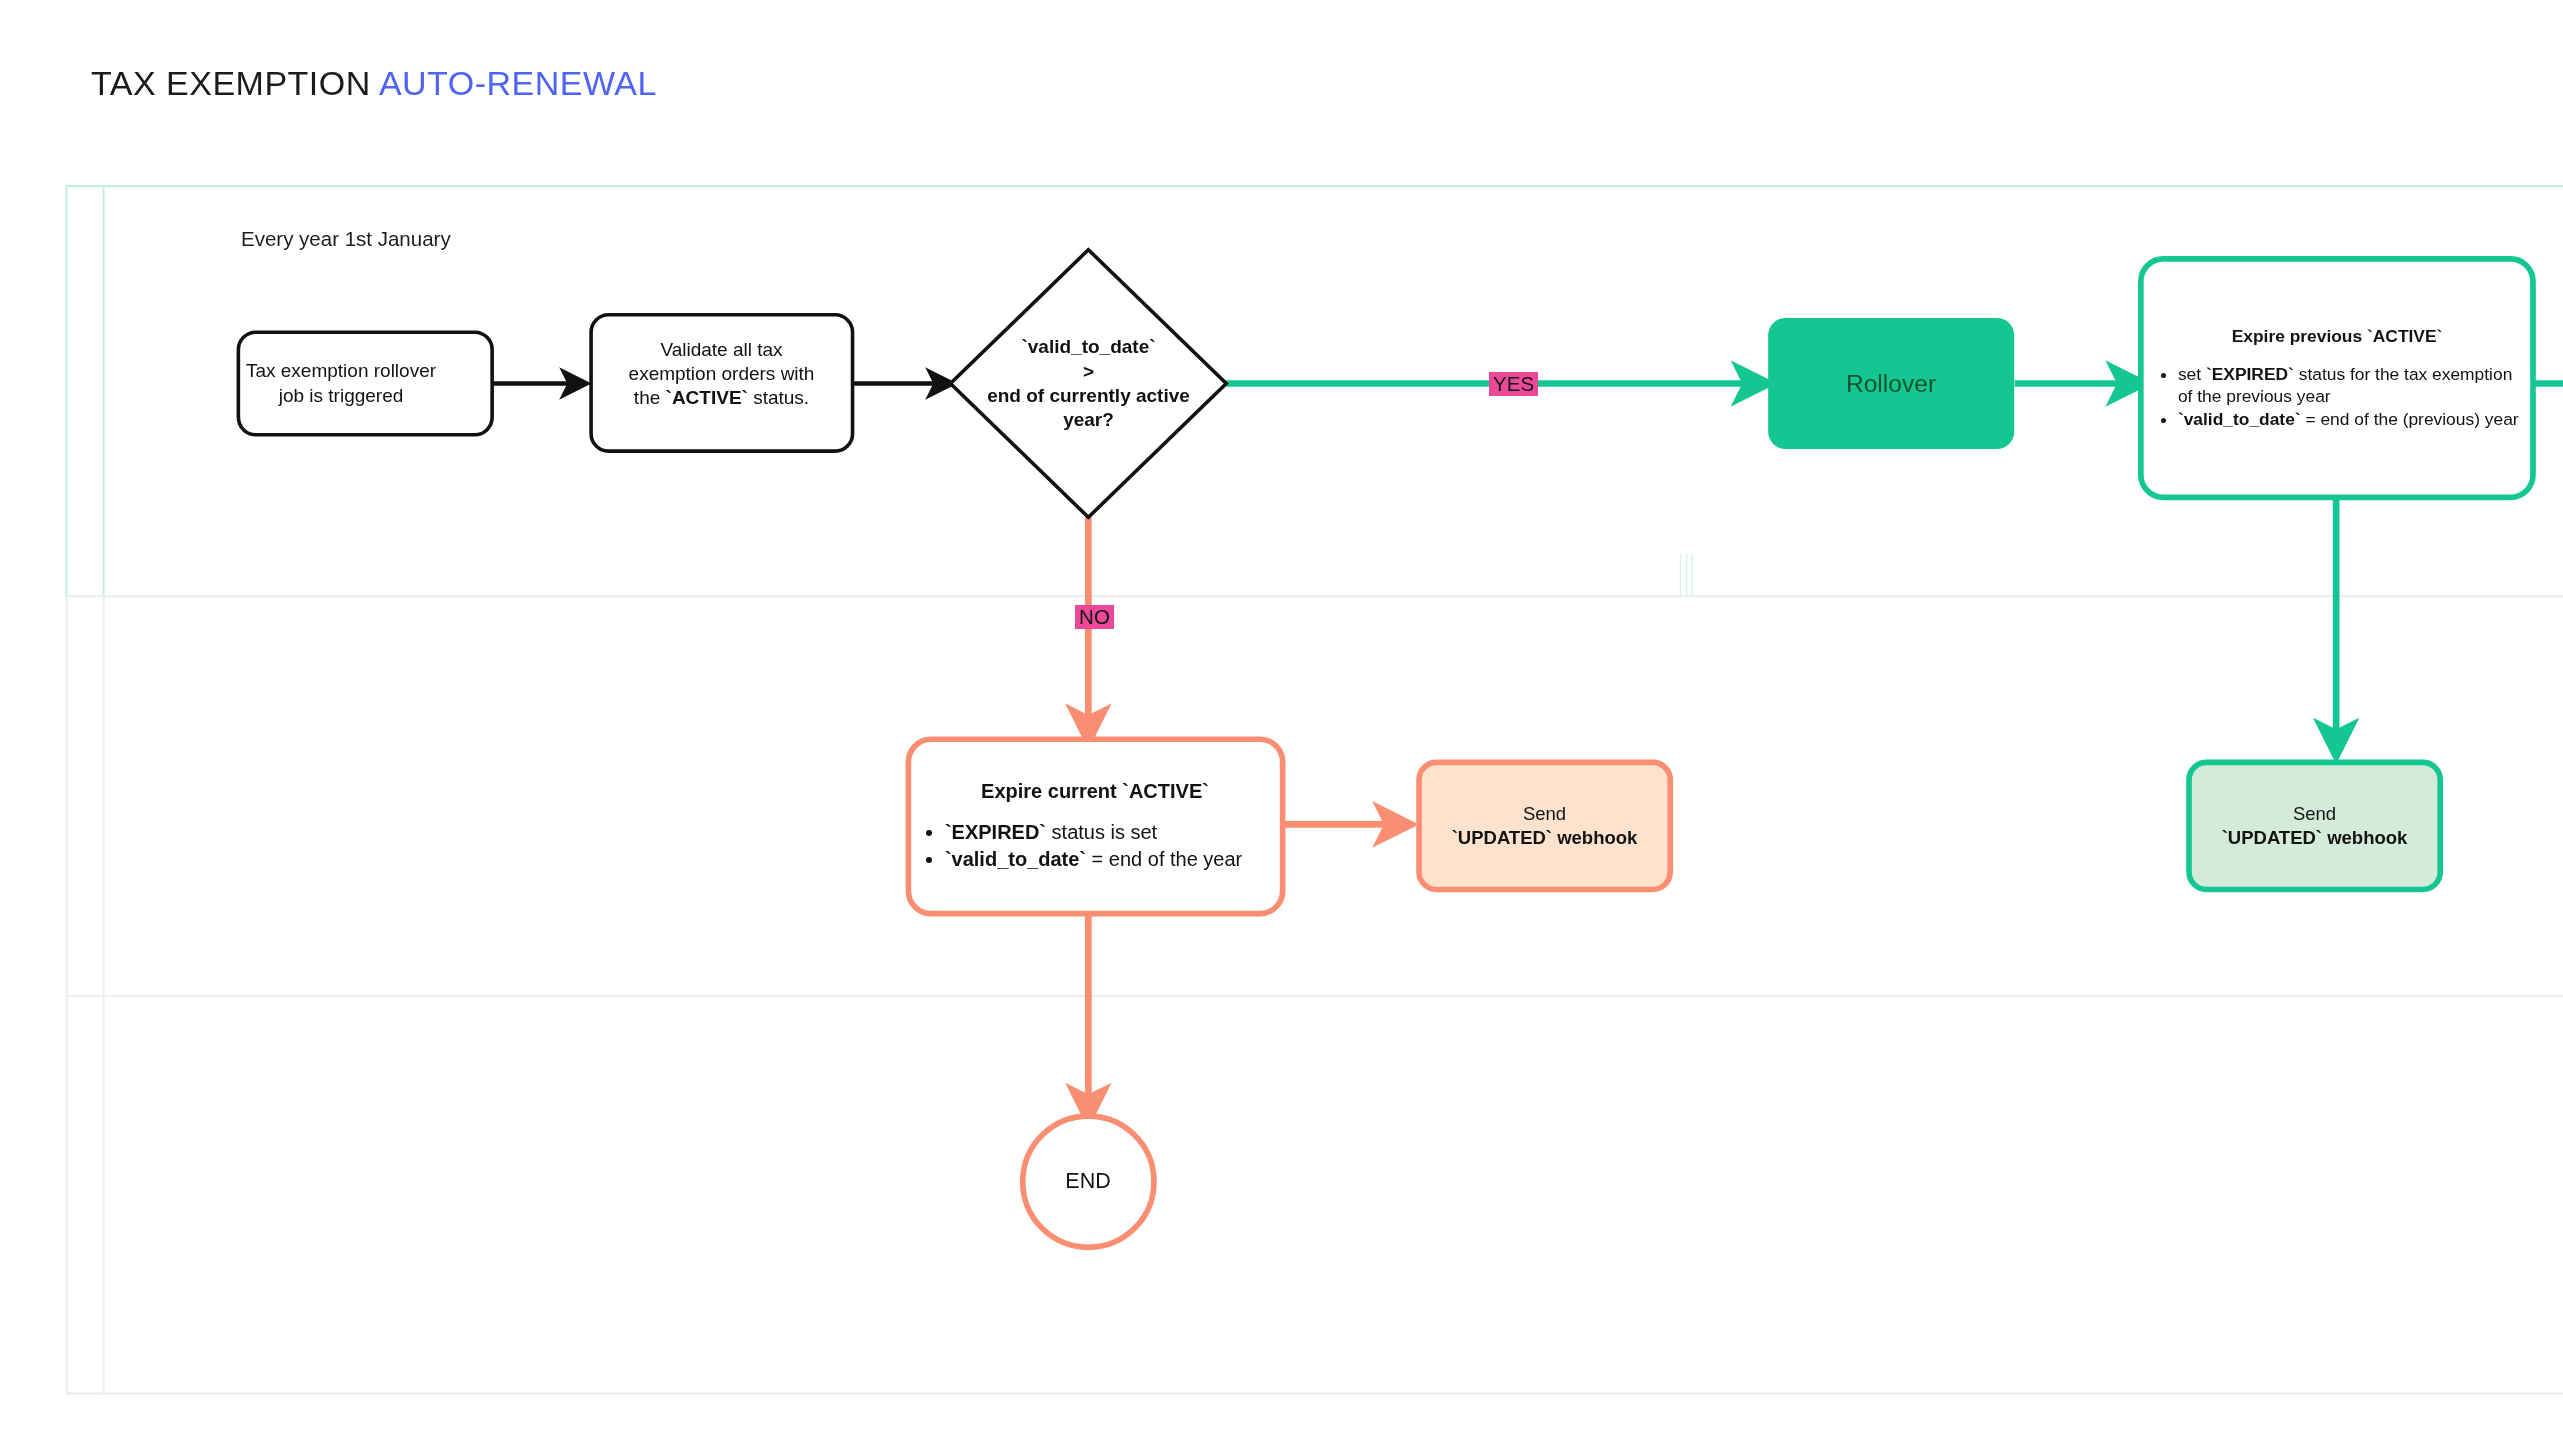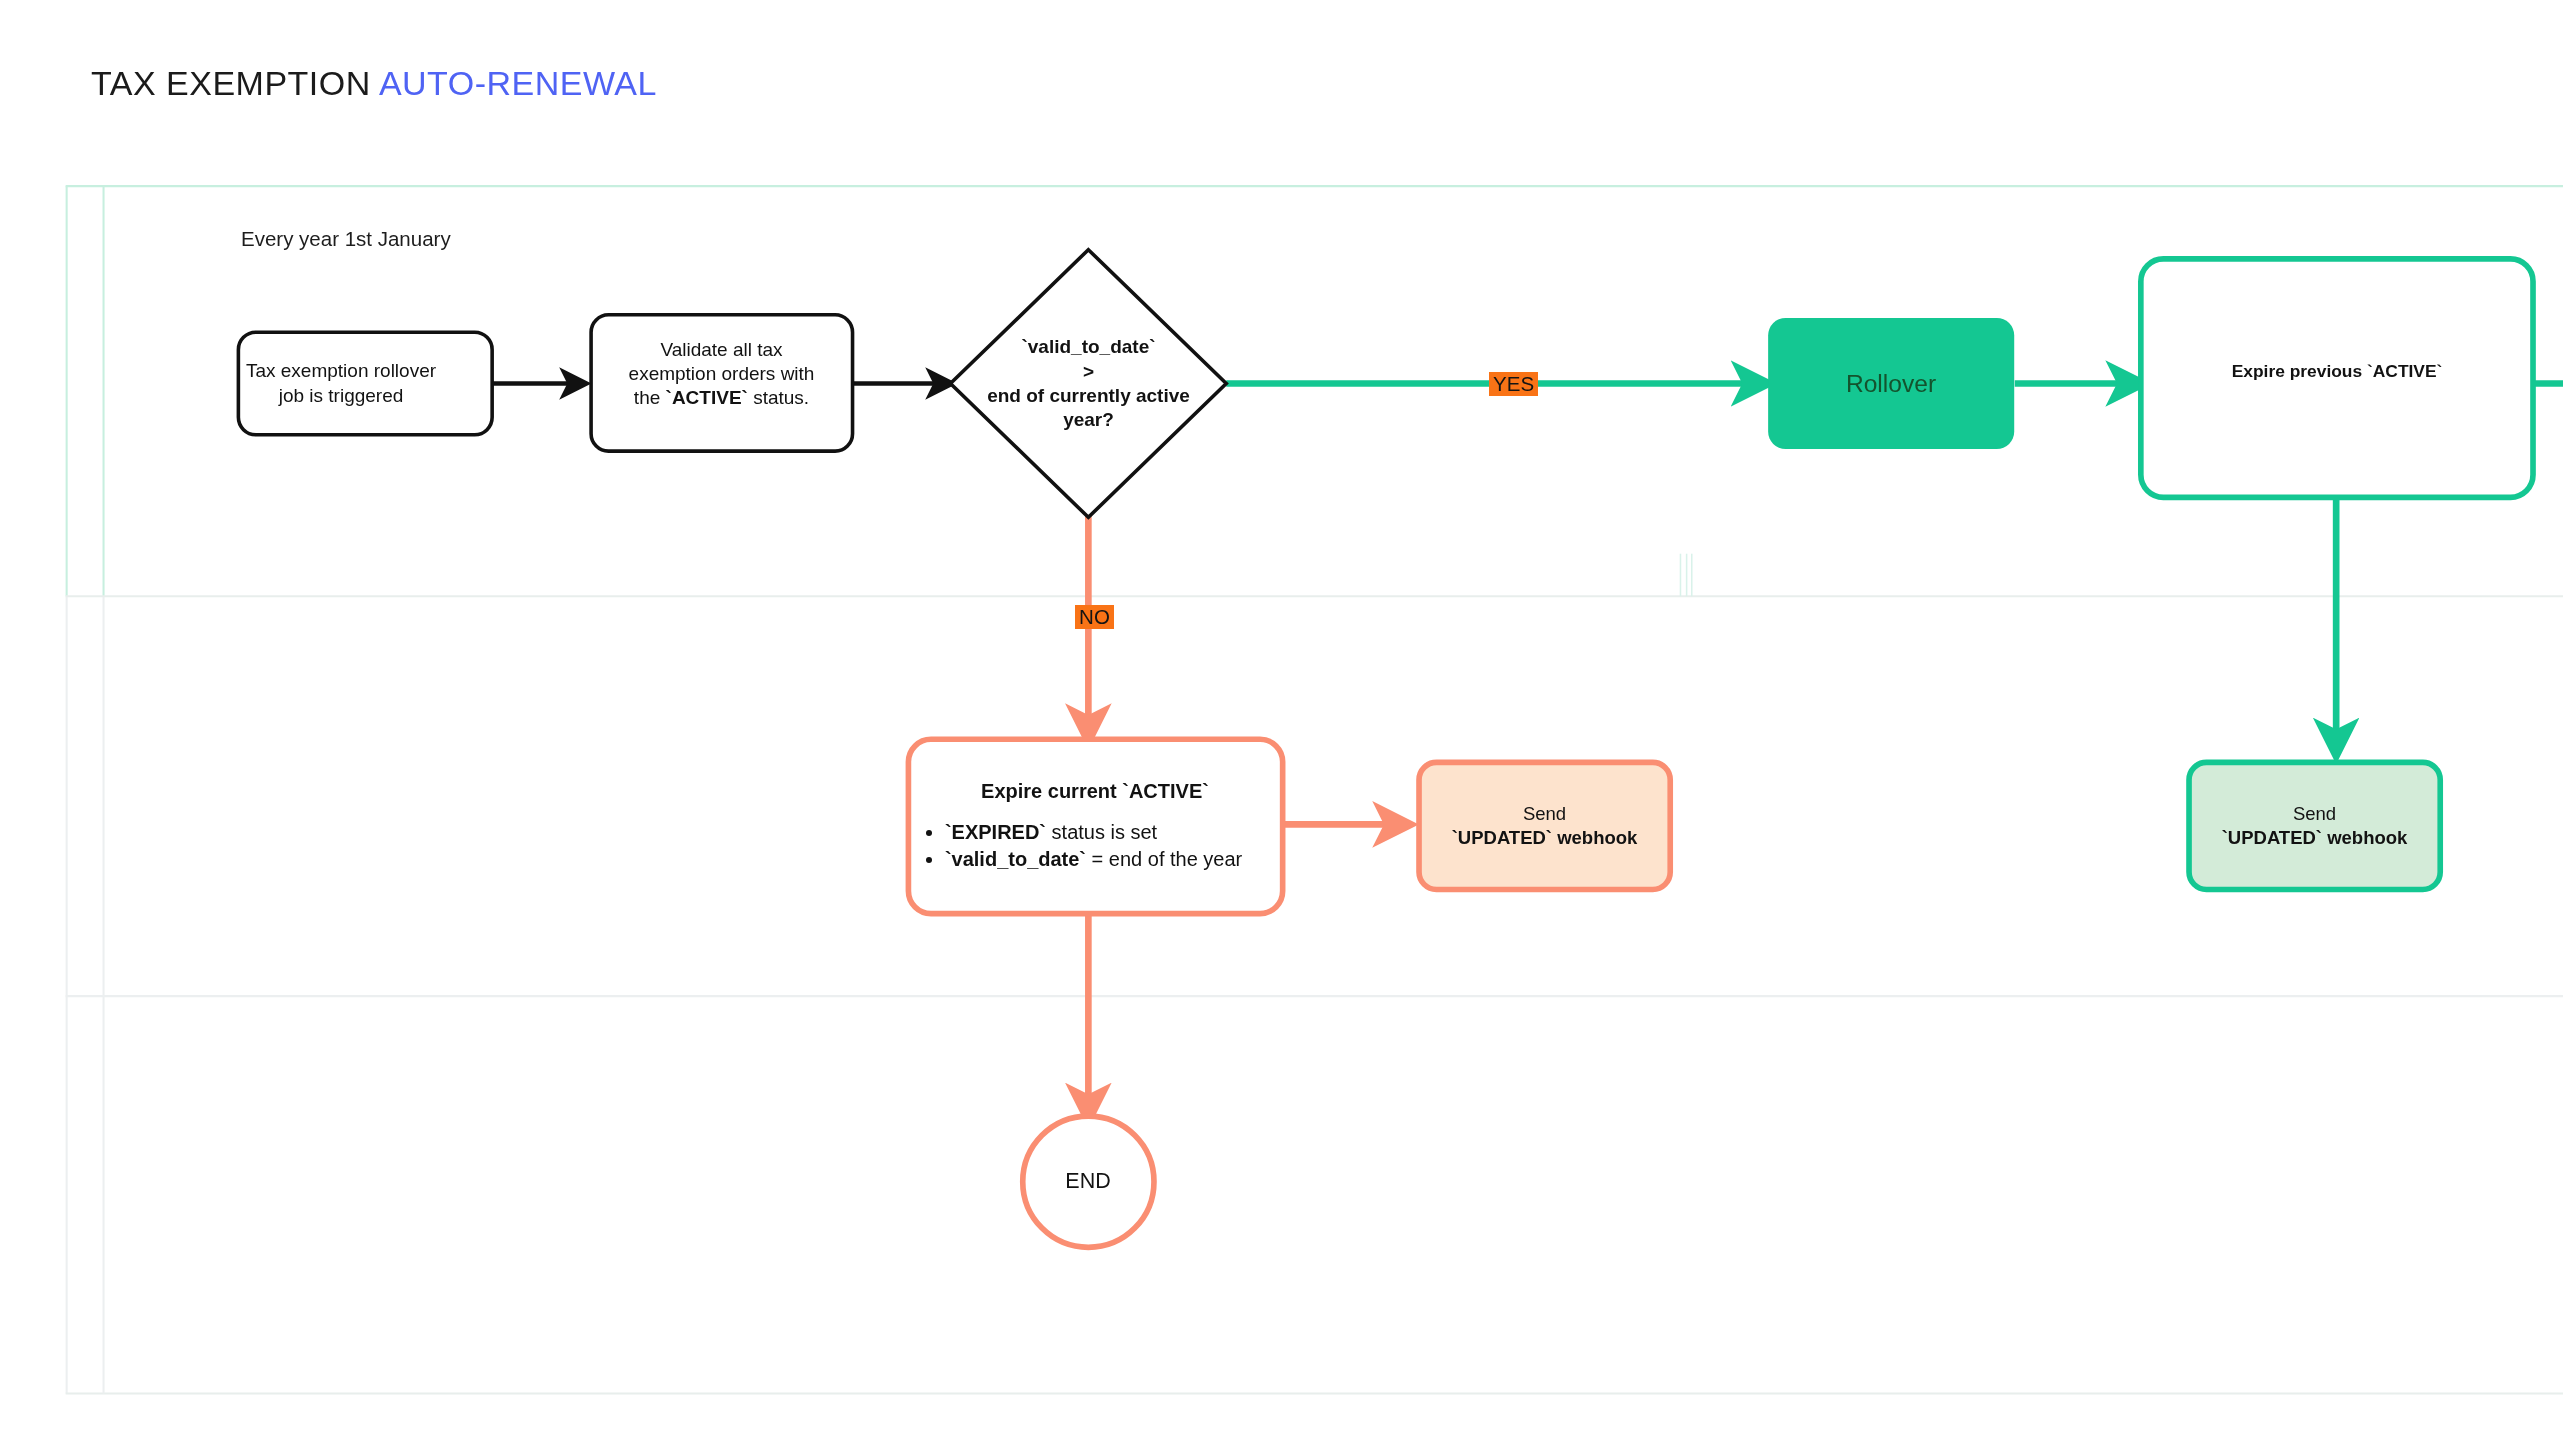--- a/index.html
+++ b/index.html
@@ -55,21 +55,21 @@
   .mono-b { font-weight: bold; }
   .lane-label {
     position: absolute;
     font-size: 20.5px;
     color: #1d1d1d;
   }
   .edge-label {
     position: absolute;
     font-size: 20.5px;
     color: #141414;
-    background: #f97316;
+    background: #ec4899;
     padding: 0 4.1px;
   }
   .rollover-label {
     position: absolute;
     color: #14532d;
     font-size: 24.6px;
     display: flex;
     align-items: center;
     justify-content: center;
   }
@@ -199,20 +199,24 @@
   <div>`valid_to_date`</div>
   <div>&gt;</div>
   <div>end of currently active</div>
   <div>year?</div>
 </div>
 
 <div class="rollover-label" style="left:1768px; top:318px; width:246px; height:131px;">Rollover</div>
 
 <div class="node-text" style="left:2141px; top:267px; width:392px; height:223px; font-size:17.4px; padding:0 13.3px;">
   <div class="nt-title" style="margin-bottom:15.4px;">Expire previous `ACTIVE`</div>
+  <ul class="nt-list">
+    <li><span>set </span><span class="mono-b">`EXPIRED`</span><span> status for the tax exemption of the previous year</span></li>
+    <li><span></span><span class="mono-b">`valid_to_date`</span><span> = end of the (previous) year</span></li>
+  </ul>
 </div>
 
 <div class="node-text" style="left:908px; top:746px; width:374px; height:161px; font-size:20px; padding:0 13.3px;">
   <div class="nt-title" style="margin-bottom:15.4px;">Expire current `ACTIVE`</div>
   <ul class="nt-list">
     <li><span class="mono-b">`EXPIRED`</span><span> status is set</span></li>
     <li><span class="mono-b">`valid_to_date`</span><span> = end of the year</span></li>
   </ul>
 </div>
 

